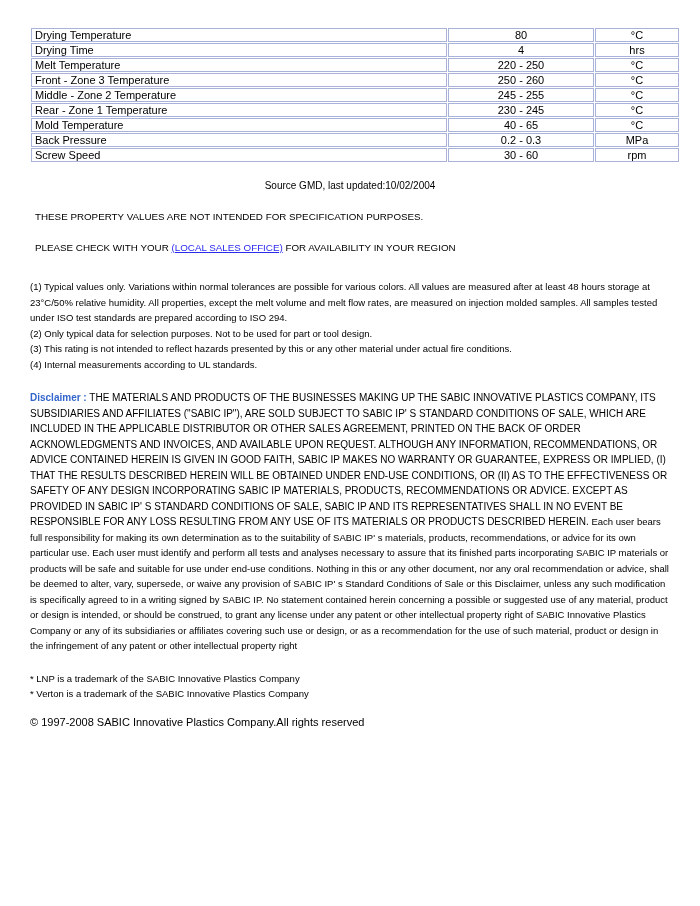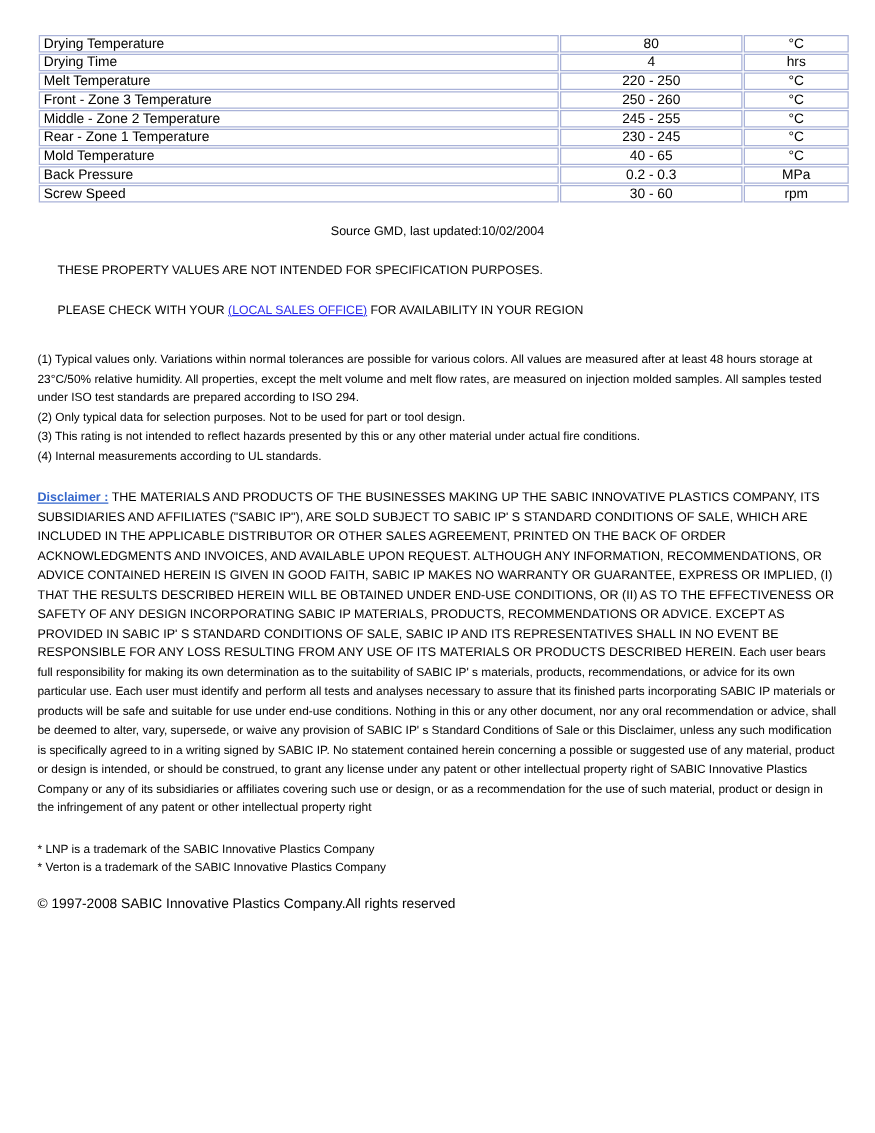--- a/index.html
+++ b/index.html
@@ -42,21 +42,21 @@
   .source {
     width: 640px;
     text-align: center;
     font-size: 10px;
     line-height: 13px;
     margin-top: 16px;
   }
 
   
   .statement {
-    margin: 16px;
+    margin: 5px;
     margin-top: 17px;
     font-size: 9.8px;
     line-height: 15.5px;
     width: 644px;
   }
   .statement.availability { margin-top: 15px; }
   a.sales-link {
     color: #2b2bee;
     text-decoration: underline;
     cursor: pointer;
@@ -76,21 +76,20 @@
     margin-top: 18px;
     width: 644px;
     font-size: 9.5px;
     line-height: 15.5px;
     text-align: left;
   }
   .disc-label {
     color: #3366cc;
     font-weight: bold;
     font-size: 10px;
-    text-decoration: underline;
   }
   .disc-bold {
     font-weight: normal;
     font-size: 10px;
   }
   .disc-regular {
     font-weight: normal;
     font-size: 9.5px;
   }
 

